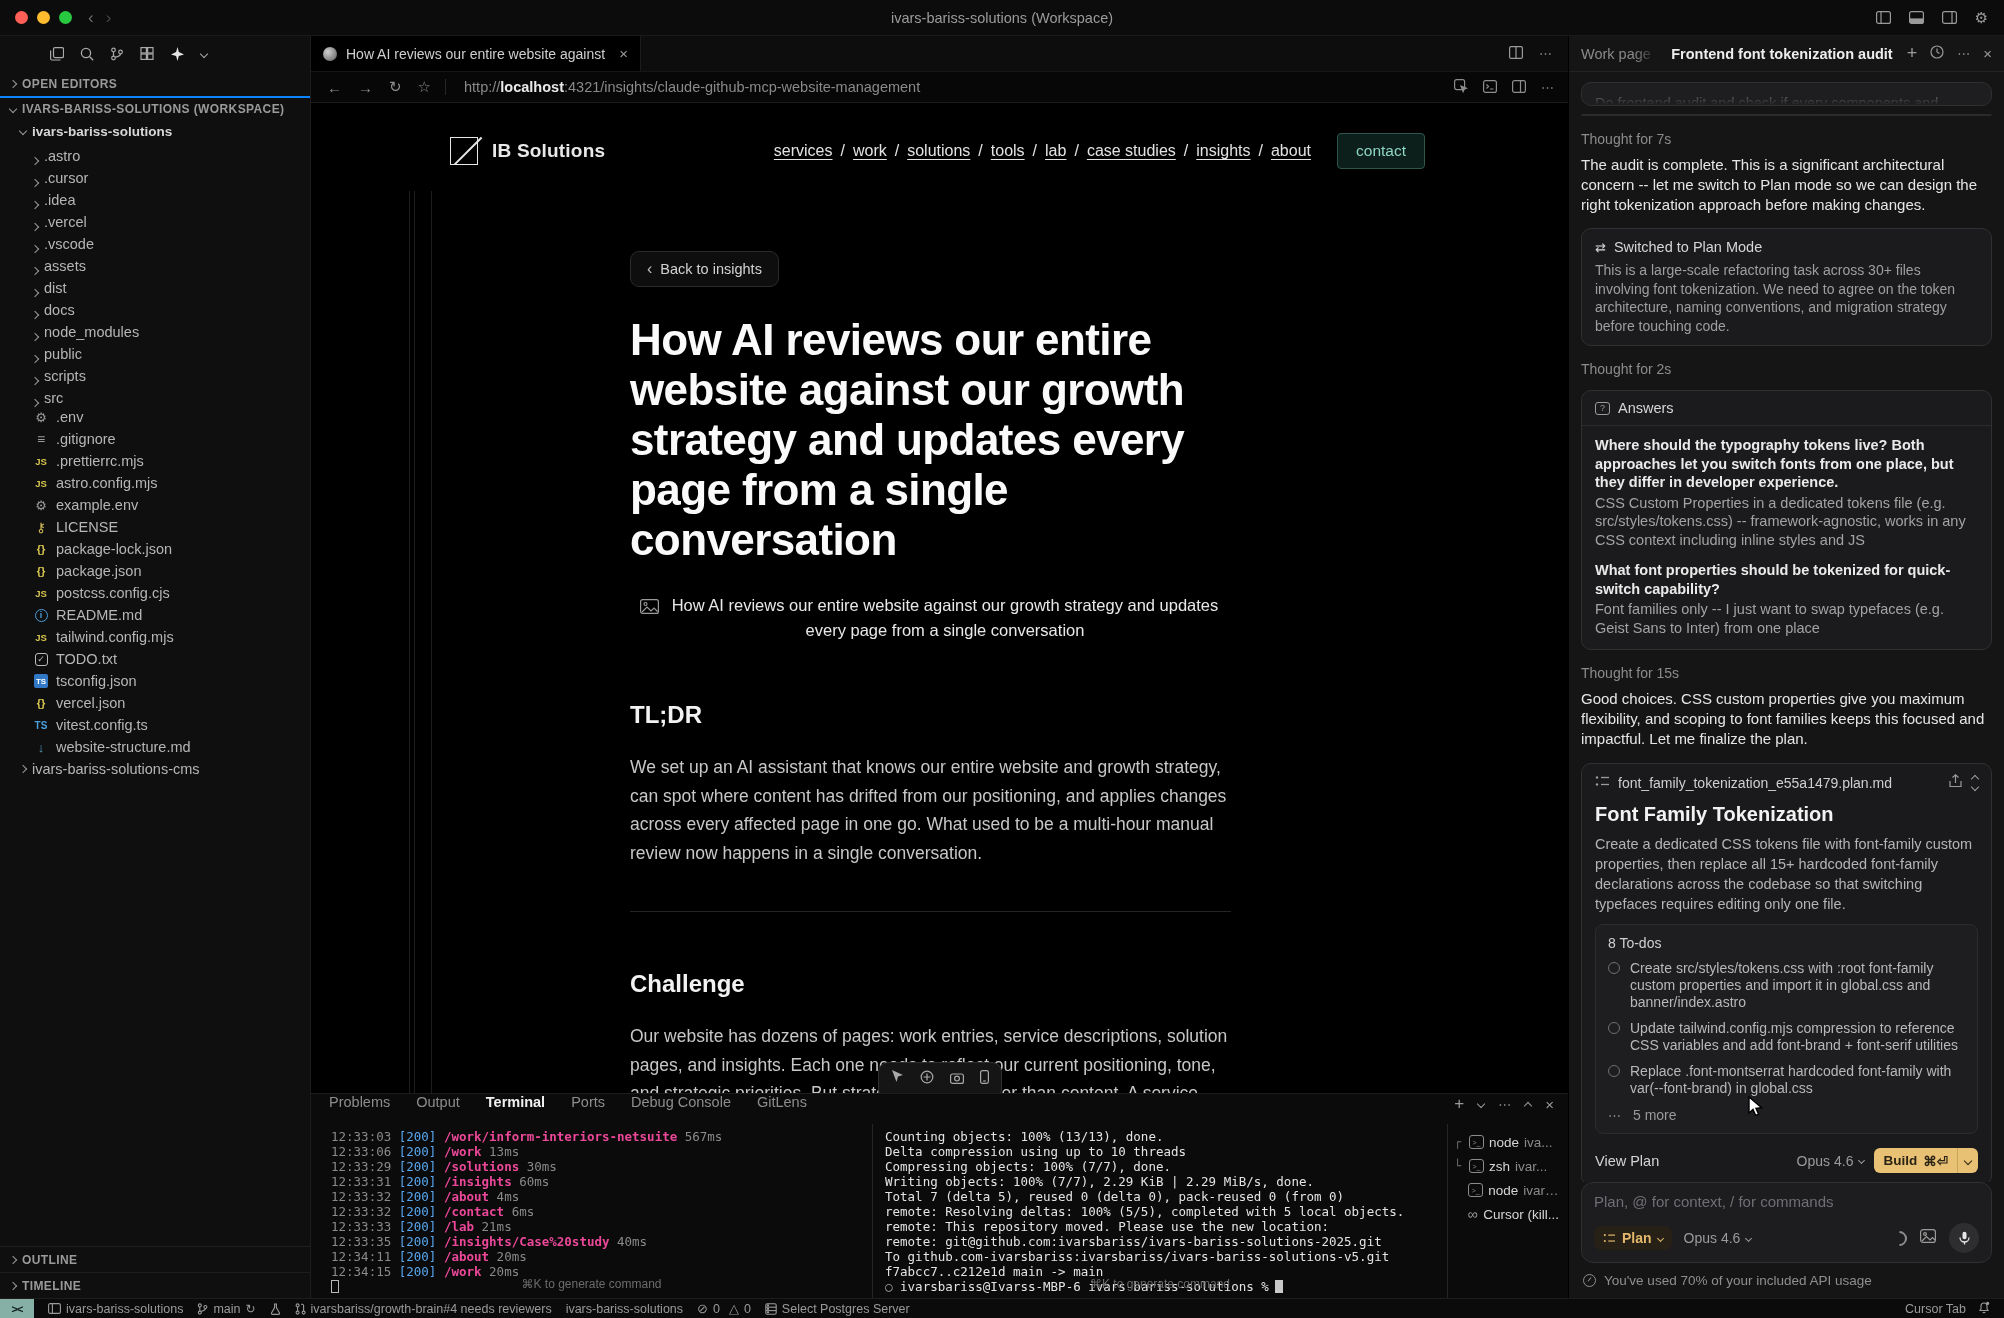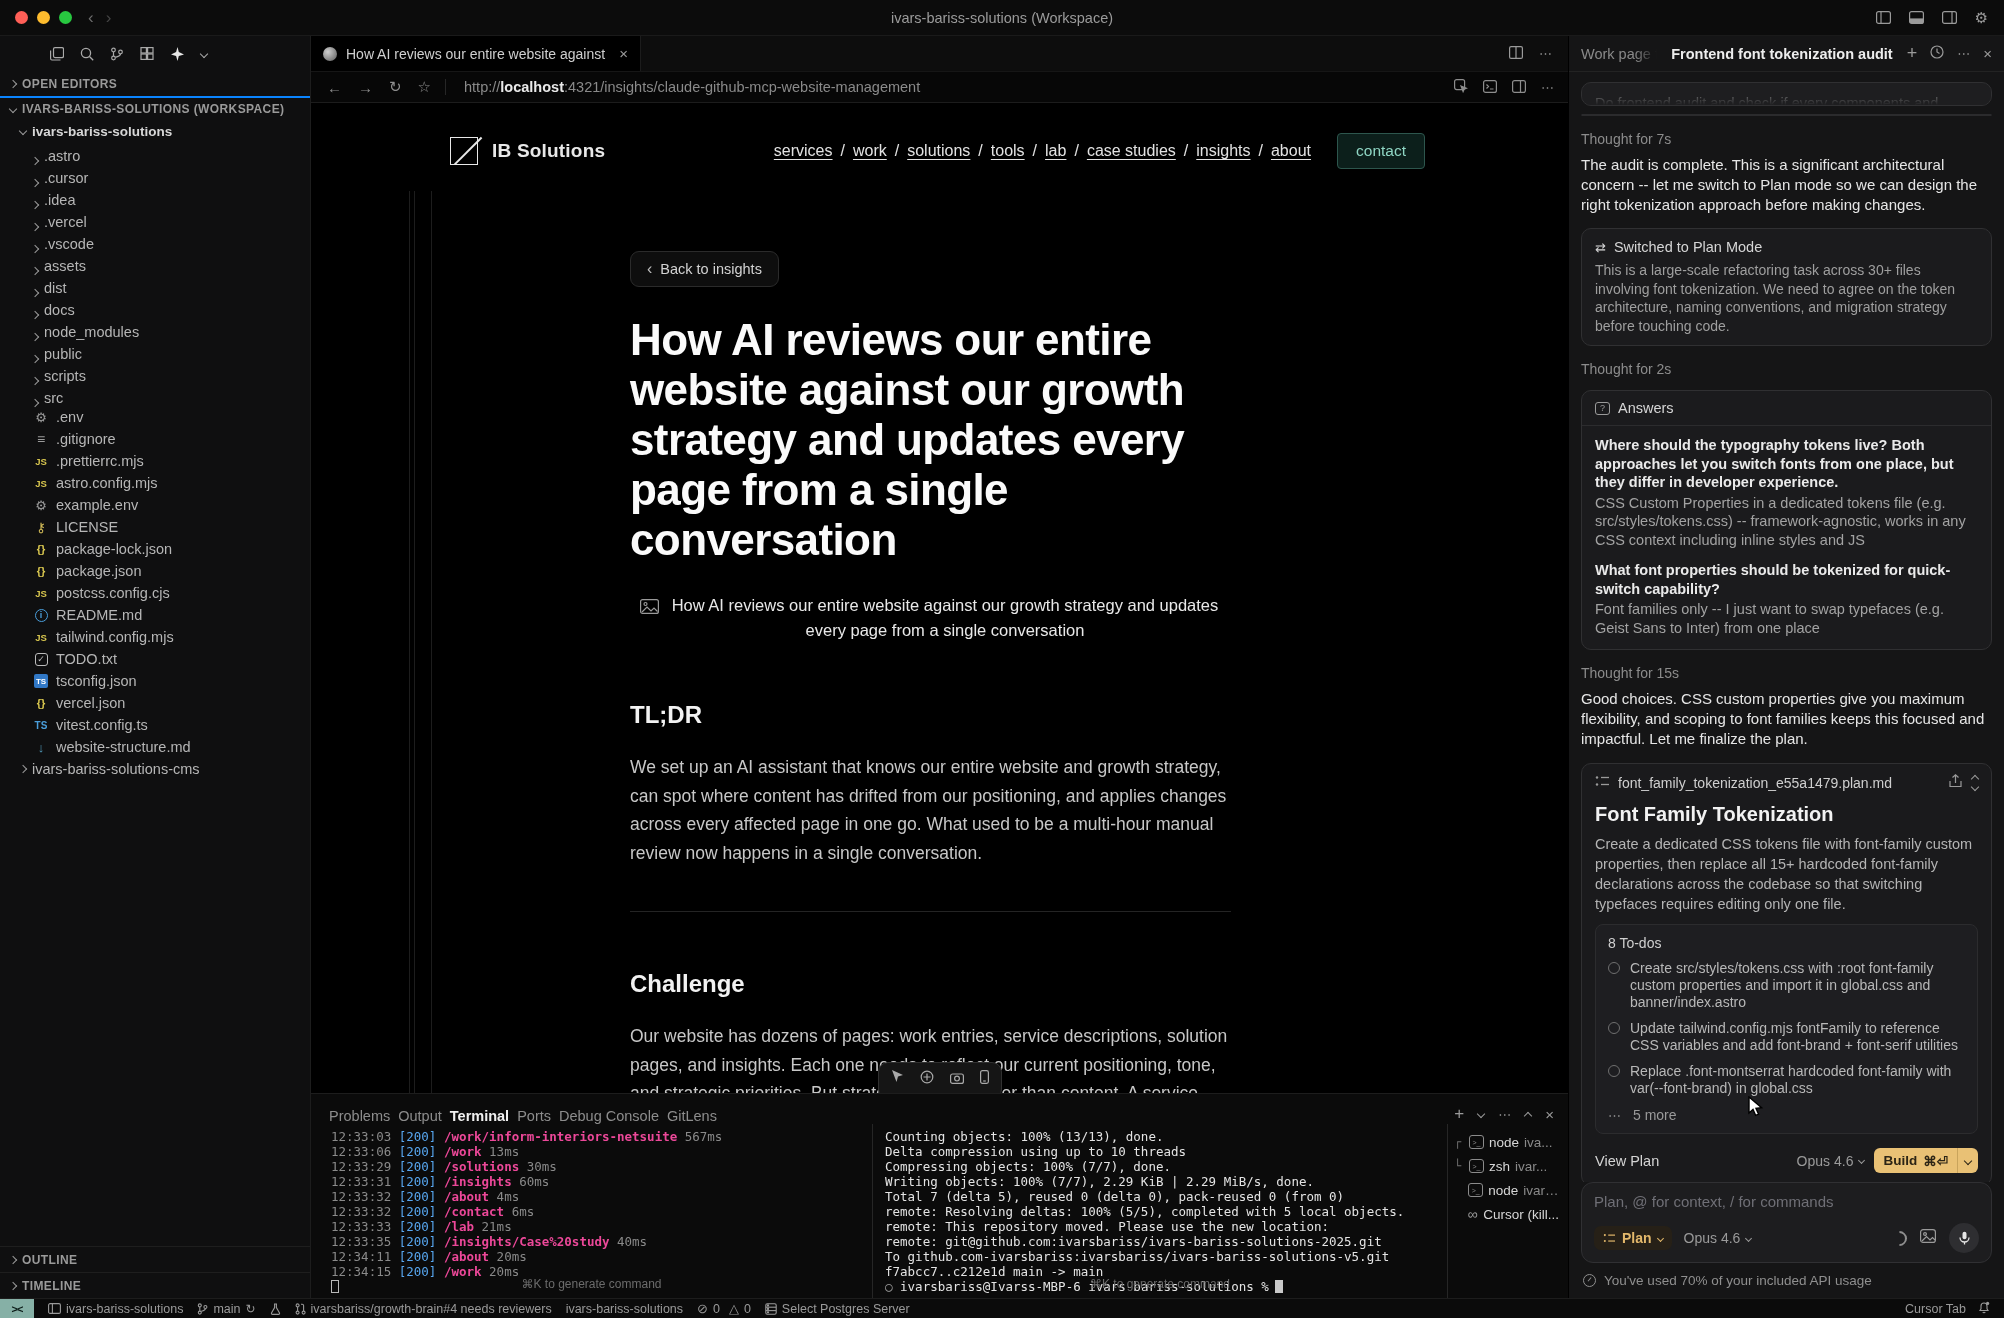--- a/index.html
+++ b/index.html
@@ -86,21 +86,21 @@
   .h1 { margin-top:28px; font-size:44px; line-height:50px; font-weight:bold; letter-spacing:-0.6px; color:#fafafa;}
   .caption { margin-top:28px; display:flex; gap:10px; justify-content:center; align-items:flex-start; font-size:16.5px; line-height:25px; color:#e8e8e8; text-align:center; padding:0 10px;}
   .caption .img-ic { flex:0 0 auto; margin-top:3px; }
   .h2 { margin-top:58px; font-size:24px; font-weight:bold; color:#f2f2f2;}
   .article p { margin-top:24px; font-size:17.5px; line-height:28.5px; color:#c7c7c7;}
   .divider { margin-top:44px; border-top:1px solid #242424;}
   .float-toolbar { position:absolute; left:50%; transform:translateX(-50%); bottom:-6px; background:#151515; border:1px solid #303030; border-radius:10px; padding:7px 12px 10px; display:flex; gap:16px; align-items:center; color:#a9a9a9;}
 
   
   .terminal { height:205px; flex:0 0 auto; background:#0b0b0b; border-top:1px solid #1d1d1d; display:flex; flex-direction:column; min-height:0;}
-  .term-tabs { height:30px; display:flex; align-items:flex-end; gap:8px; padding-left:18px; font-size:14.5px; color:#8d8d8d; flex:0 0 auto;}
+  .term-tabs { height:30px; display:flex; align-items:flex-start; gap:26px; padding-left:18px; font-size:14.5px; color:#8d8d8d; flex:0 0 auto;}
   .term-tab[data-active="true"]{ color:#f0f0f0; font-weight:bold;}
   .term-tabs-right { margin-left:auto; display:flex; align-items:center; gap:14px; padding-right:14px; color:#9a9a9a; font-size:14px;}
   .term-body { flex:1 1 auto; display:flex; min-height:0; font-family:"DejaVu Sans Mono","Liberation Mono",monospace; font-size:12.5px; line-height:15px;}
   .term-pane { width:561px; flex:0 0 auto; padding:5px 0 0 20px; display:flex; flex-direction:column; position:relative;}
   .term-pane.right { border-left:1px solid #262626; padding-left:12px; width:575px;}
   .tlog { white-space:nowrap; }
   .tlog .t { color:#8a8a8a; } .tlog .s { color:#58a7f0; } .tlog .p { color:#ec4899; font-weight:bold; } .tlog .m { color:#8a8a8a; }
   .cursor-hollow { display:inline-block; width:8px; height:13px; border:1px solid #b9b9b9; margin-top:1px;}
   .gitline { white-space:nowrap; color:#e4e4e4; }
   .promptline { white-space:nowrap; color:#e4e4e4;}
@@ -763,21 +763,21 @@
           <div class="todos-box">
             <div class="todos-label">8 To-dos</div>
 
               <div class="todo">
                 <span class="ring"></span>
                 <span class="txt">Create src/styles/tokens.css with :root font-family custom properties and import it in global.css and banner/index.astro</span>
               </div>
 
               <div class="todo">
                 <span class="ring"></span>
-                <span class="txt">Update tailwind.config.mjs fontFamily to reference CSS variables and add font-brand + font-serif utilities</span>
+                <span class="txt">Update tailwind.config.mjs compression to reference CSS variables and add font-brand + font-serif utilities</span>
               </div>
 
               <div class="todo">
                 <span class="ring"></span>
                 <span class="txt">Replace .font-montserrat hardcoded font-family with var(--font-brand) in global.css</span>
               </div>
 
             <div class="more-row">
               <span class="glyph">⋯</span>
               <span>5 more</span>

